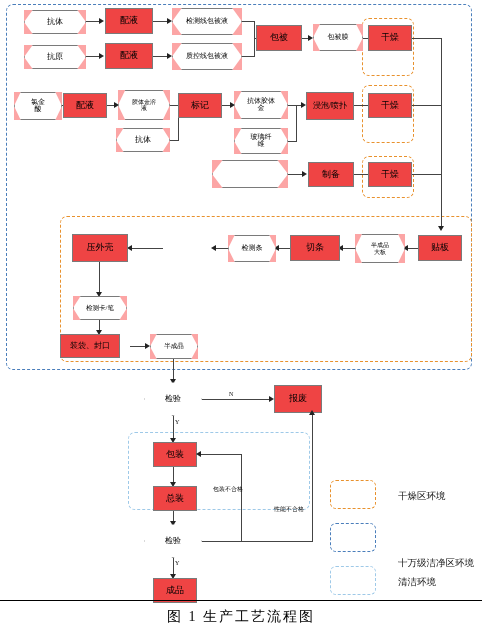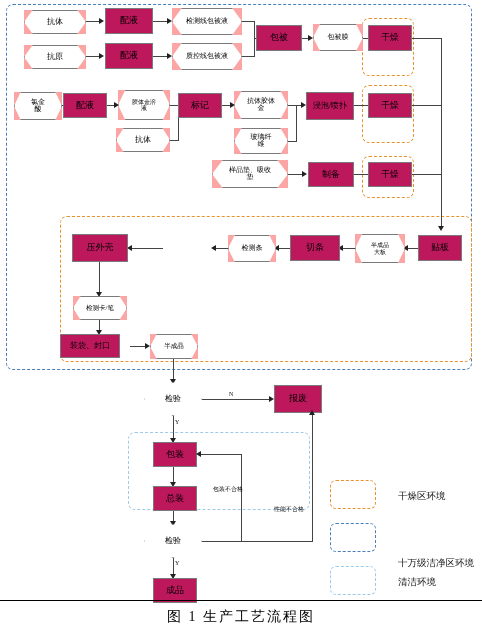--- a/index.html
+++ b/index.html
@@ -33,21 +33,21 @@
     display: flex;
     align-items: center;
     justify-content: center;
     text-align: center;
     color: #000;
     line-height: 1.06;
     font-family: "Liberation Serif", "DejaVu Serif", serif;
   }
   .rect {
     border: 1.3px solid #7a7a7a;
-    background: #be185d;
+    background: #ef4444;
   }
   .hex {
     background: #fca5a5;
     position: absolute;
   }
   .hex .hexbody {
     position: absolute;
     inset: 0;
     background: #fff;
     border: 1.3px solid #7a7a7a;
@@ -245,21 +245,20 @@
   </div>
   <div class="ln lnh" style="left:354px; top:105px; width:18px;"></div>
   <div class="arw arw-r" style="left:371px; top:102px;"></div>
 
   <div class="rect node" style="left:368px; top:93px; width:44px; height:25px; font-size:9px;">
     <span>干燥</span>
   </div>
 
   <div class="hex node" style="left:212px; top:160px; width:76px; height:28px; font-size:7px;">
     <div class="hexbody"></div>
-    <div class="hexlabel" style="width:48px; left:14px;">样品垫、吸收垫</div>
   </div>
   <div class="ln lnh" style="left:288px; top:174px; width:16px;"></div>
   <div class="arw arw-r" style="left:302px; top:171px;"></div>
 
   <div class="rect node" style="left:308px; top:162px; width:46px; height:25px; font-size:9px;">
     <span>制备</span>
   </div>
   <div class="ln lnh" style="left:354px; top:174px; width:18px;"></div>
   <div class="arw arw-r" style="left:371px; top:171px;"></div>
 

